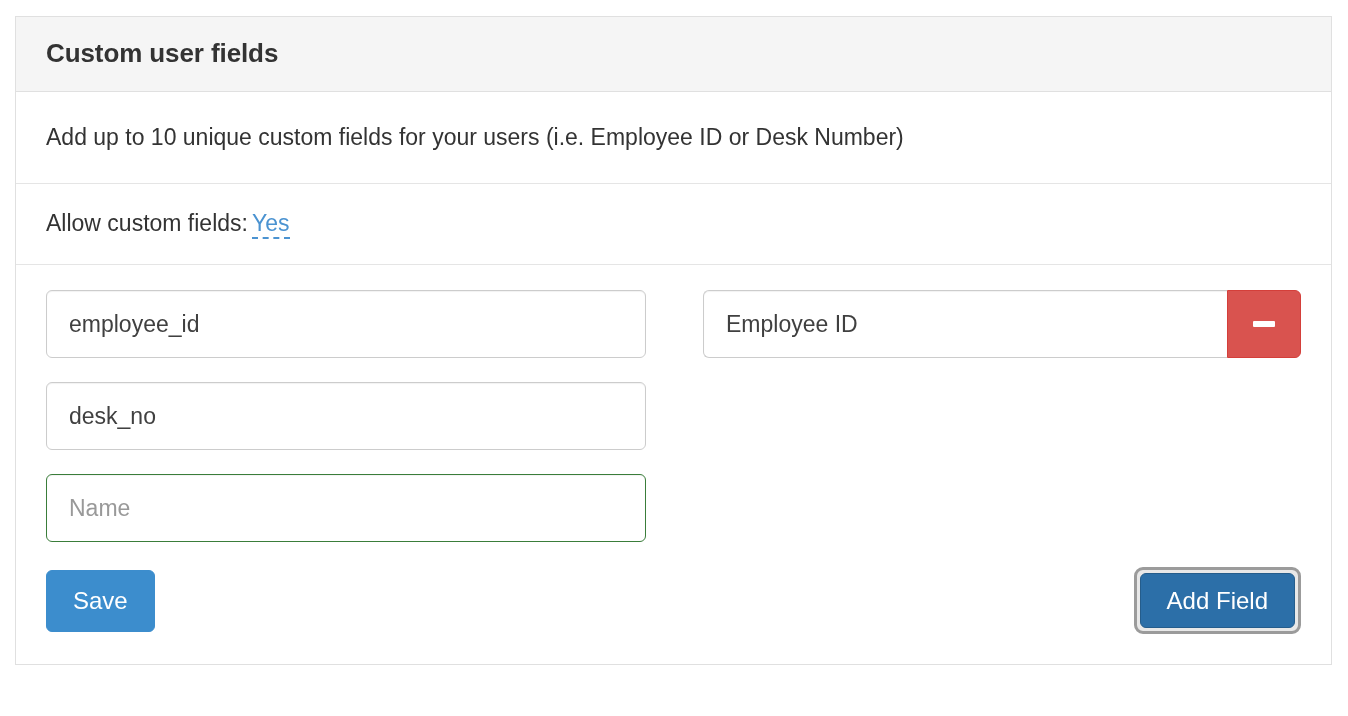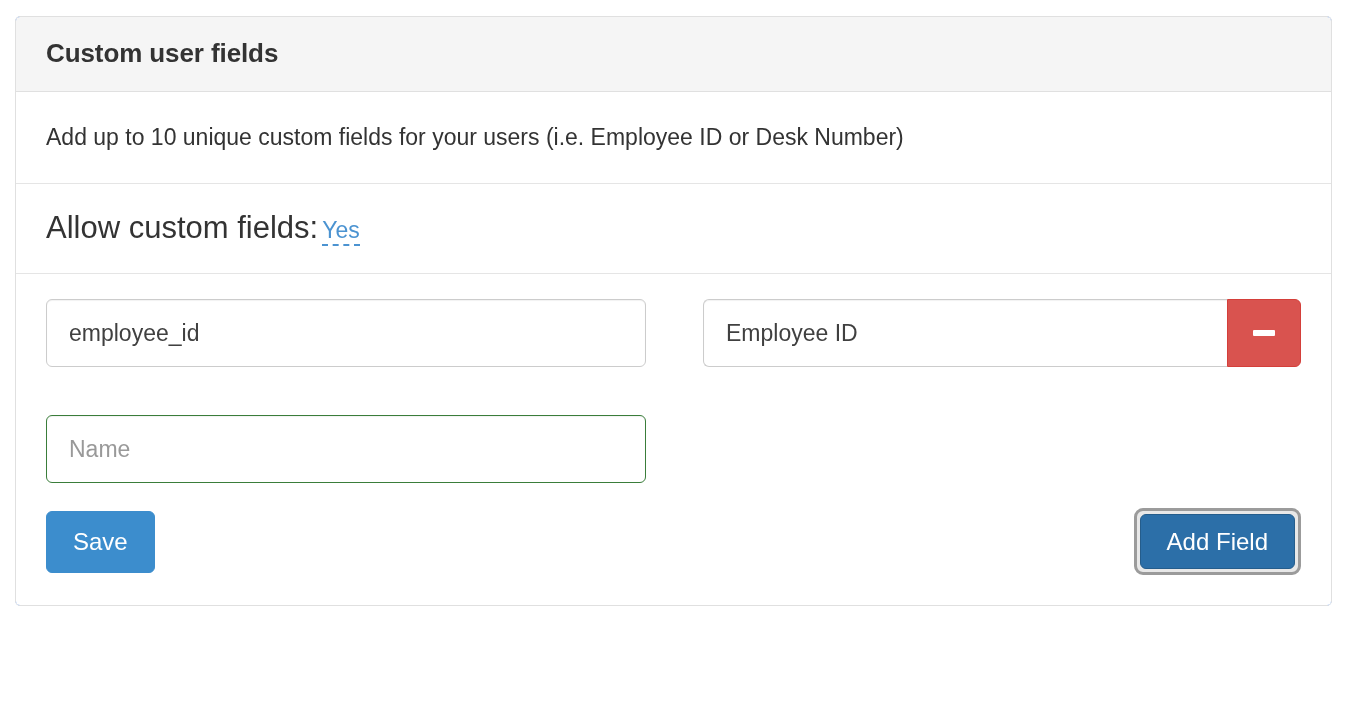--- a/index.html
+++ b/index.html
@@ -21,21 +21,21 @@
     overflow: hidden;
   }
 
   
   .panel {
     position: absolute;
     left: 15px;
     top: 16px;
     width: 1317px;
     border: 1px solid #e0e0e0;
-    border-radius: 5px;
+    border-radius: 0;
     background: #3b82f6;
     box-sizing: border-box;
     overflow: hidden;
   }
 
   .panel-heading {
     background: #f5f5f5;
     border-bottom: 1px solid #e0e0e0;
     padding: 21px 30px 22px 30px;
   }
@@ -58,21 +58,21 @@
     color: #333333;
     line-height: 1.15;
   }
 
   .panel-toggle-row {
     padding: 26px 30px 27px 30px;
     border-bottom: 1px solid #e5e5e5;
     background: #ffffff;
   }
   .toggle-label {
-    font-size: 31px;
+    font-size: 23px;
     color: #333333;
   }
   .toggle-link {
     font-size: 23px;
     color: #4b93d1;
     text-decoration: none;
     border-bottom: 2px dashed #4b93d1;
     padding-bottom: 1px;
     cursor: pointer;
     margin-left: 4px;
@@ -237,20 +237,23 @@
         <div class="col-spacer"></div>
         <div class="col-right">
           <input class="txt" type="text" value="Employee ID" style="">
           <button class="remove-btn">
             <span class="remove-glyph"></span>
           </button>
         </div>
       </div>
 
       <div class="field-row">
+        <div class="col-left">
+          <input class="txt" type="text" value="desk_no" style="">
+        </div>
         <div class="col-spacer"></div>
       </div>
 
       <div class="field-row">
         <div class="col-left">
           <input class="txt valid-green" type="text" placeholder="Name" style="">
         </div>
         <div class="col-spacer"></div>
       </div>
 

